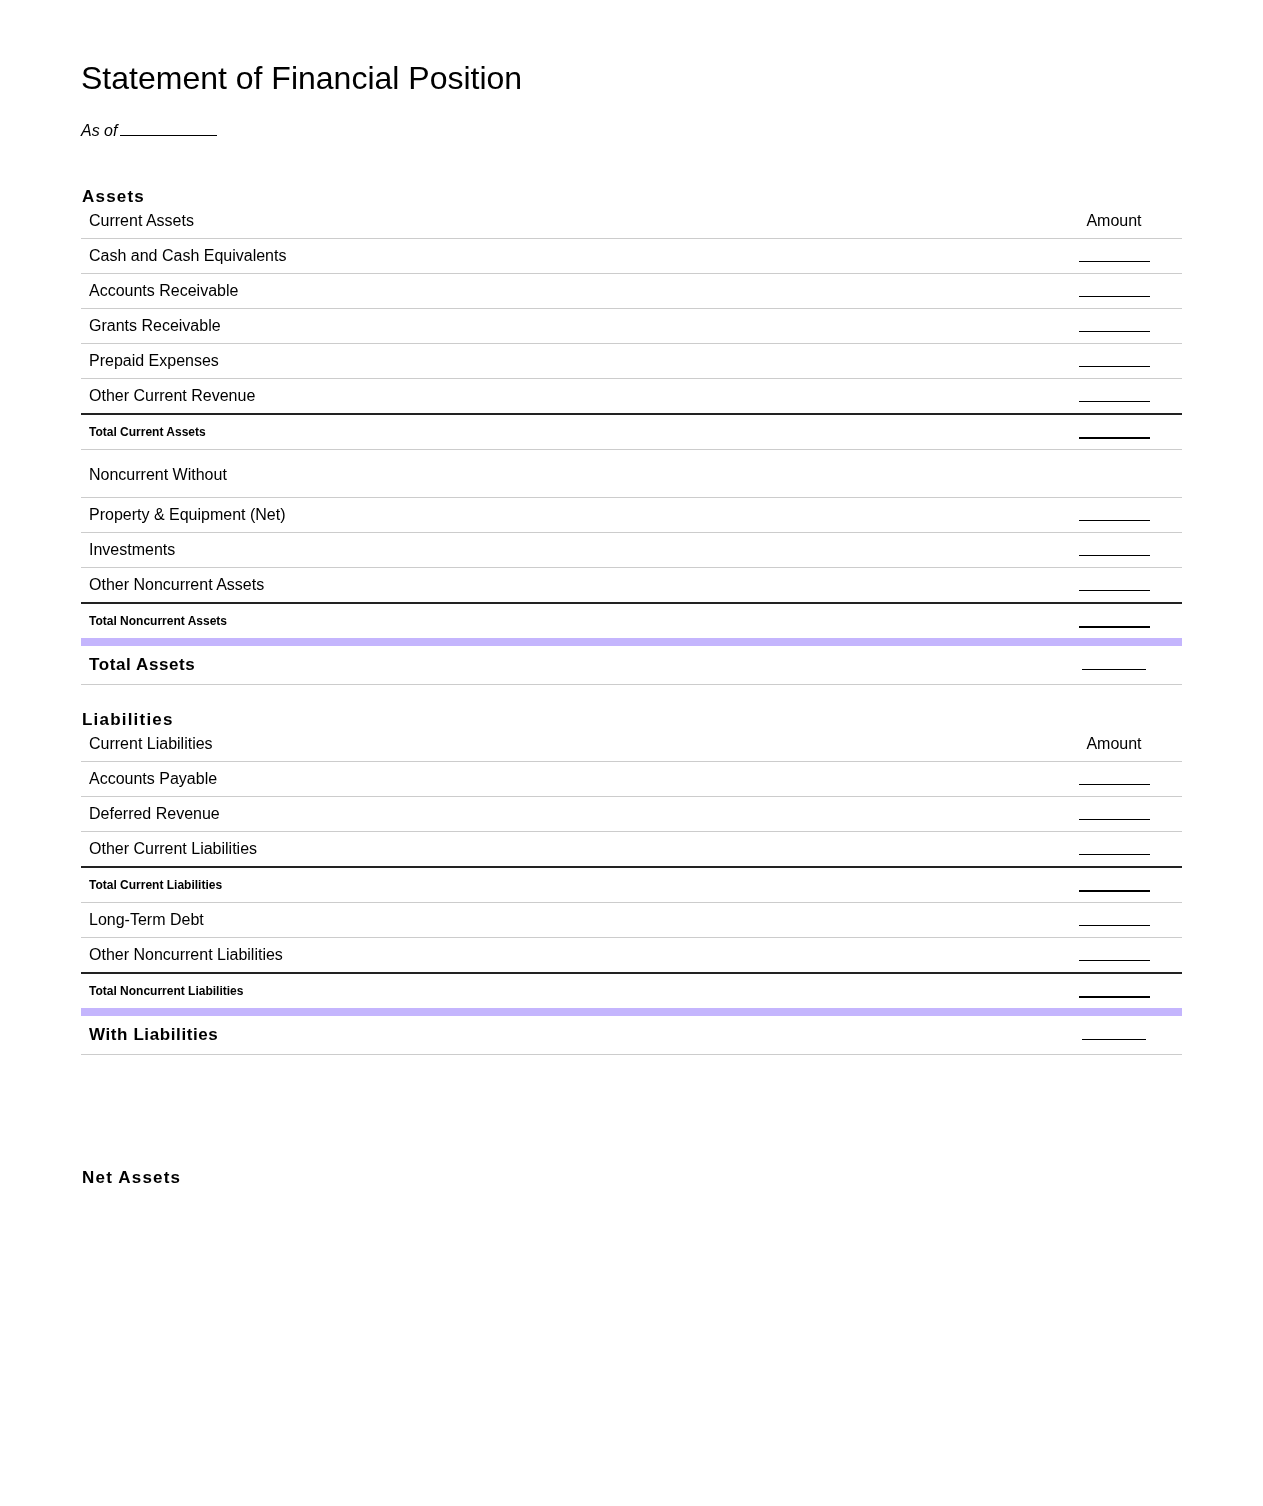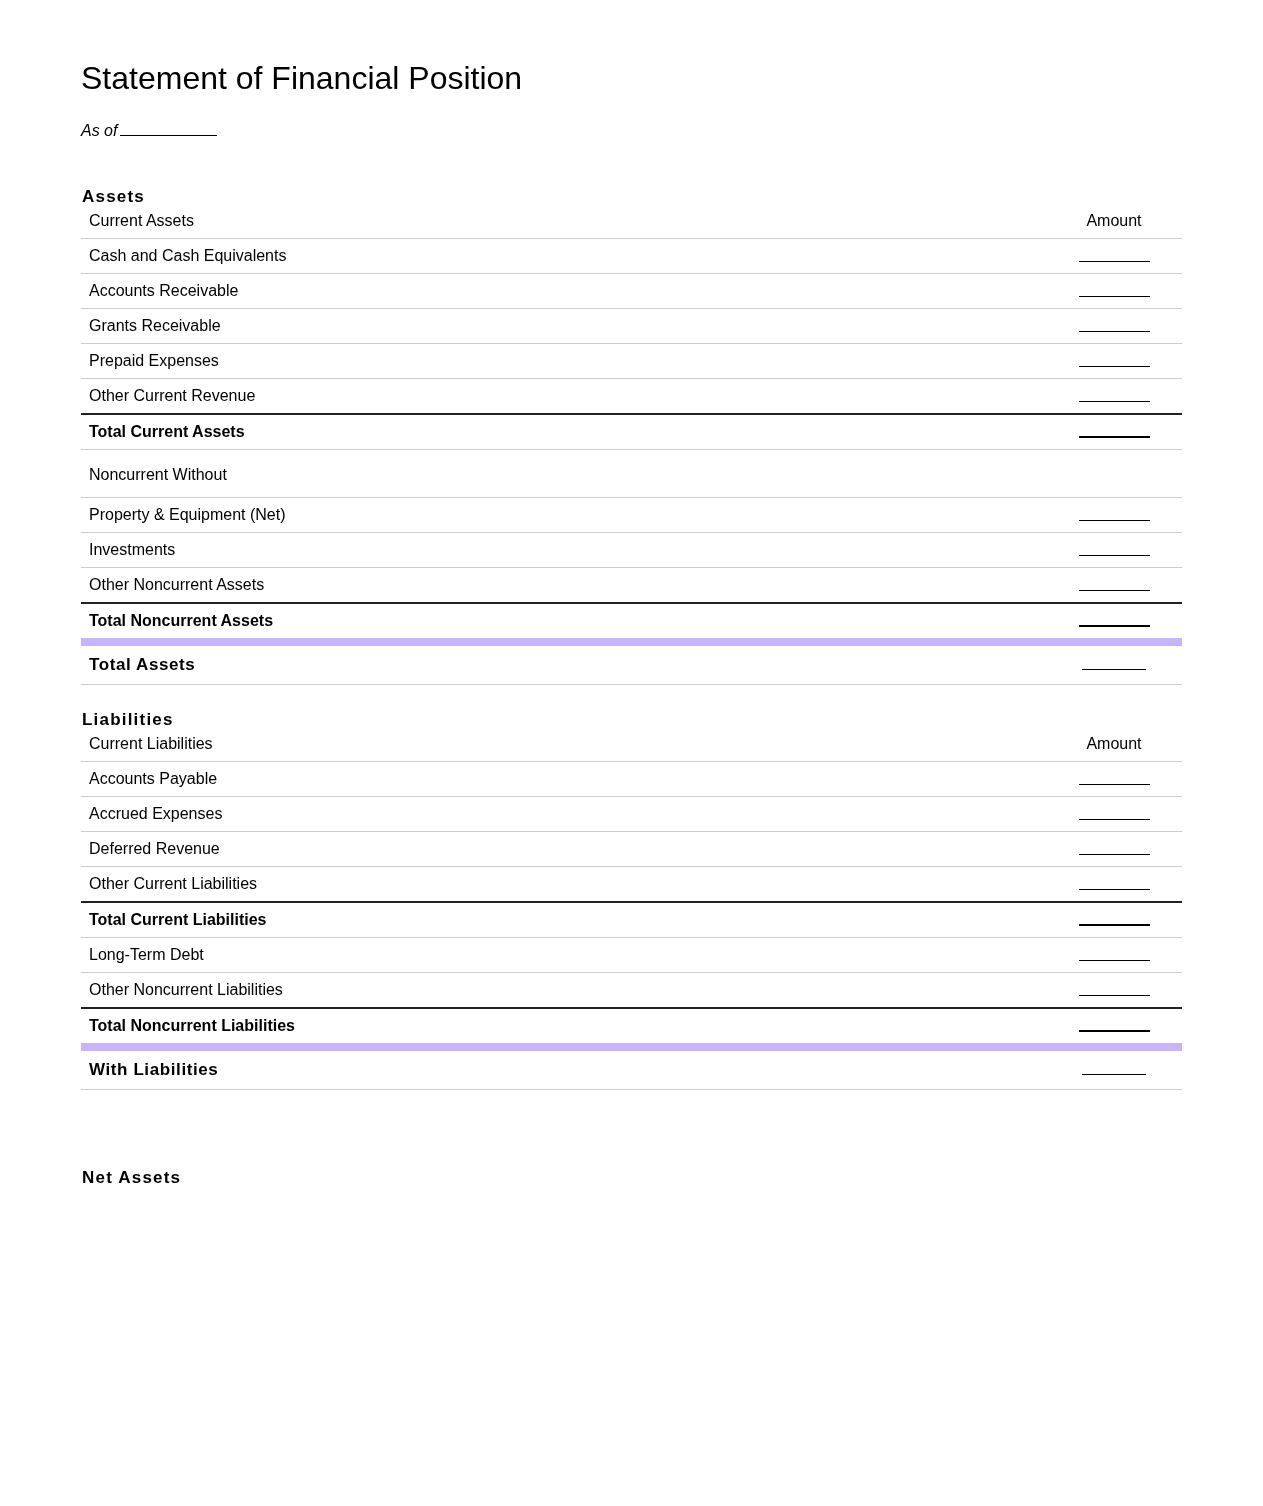--- a/index.html
+++ b/index.html
@@ -10,21 +10,21 @@
   .asof .blank { display: inline-block; width: 97px; border-bottom: 1px solid #000; height: 14px; vertical-align: baseline; margin-left: 3px; }
   .section { position: absolute; left: 0; width: 1101px; }
   .section-title { font-weight: bold; font-size: 17px; letter-spacing: 1.2px; height: 22px; line-height: 22px; padding-left: 1px; }
   table { width: 100%; border-collapse: collapse; font-size: 16px; }
   td { padding: 0 8px; height: 34px; vertical-align: middle; border-bottom: 1px solid #cccccc; }
   tr.hdr td { height: 26px; padding-bottom: 4px; }
   td.amt { text-align: center; width: 120px; }
   .line { display: inline-block; width: 71px; border-bottom: 1px solid #000; height: 14px; }
   .line.total { border-bottom-width: 2px; }
   .line.grand { width: 64px; }
-  tr.subtotal td { border-top: 2px solid #222; font-weight: bold; font-size: 16px; margin-left: 36px; }
+  tr.subtotal td { border-top: 2px solid #222; font-weight: bold; font-size: 12px; margin-left: 36px; }
   tr.grand td { font-weight: bold; font-size: 17px; letter-spacing: 0.6px; height: 38px; }
   tr.grand.top td { border-top: 8px solid #c4b5fd; margin-top: 40px; }
   tr.grand.nobottom td { border-bottom: none; }
   tr.gap td { height: 45px; padding-top: 2px; }
 </style>
 </head>
 <body>
 
 <div class="page">
   <h1>Statement of Financial Position</h1>
@@ -98,24 +98,20 @@
       <tbody>
           <tr class="hdr">
         <td>Current Liabilities</td>
         <td class="amt">Amount</td>
       </tr>
       <tr>
             <td>Accounts Payable</td>
             <td class="amt"><span class="line"></span></td>
           </tr>
       <tr>
-            <td>Accrued Expenses</td>
-            <td class="amt"><span class="line"></span></td>
-          </tr>
-      <tr>
             <td>Deferred Revenue</td>
             <td class="amt"><span class="line"></span></td>
           </tr>
       <tr>
             <td>Other Current Liabilities</td>
             <td class="amt"><span class="line"></span></td>
           </tr>
       <tr class="subtotal">
             <td>Total Current Liabilities</td>
             <td class="amt"><span class="line total"></span></td>

